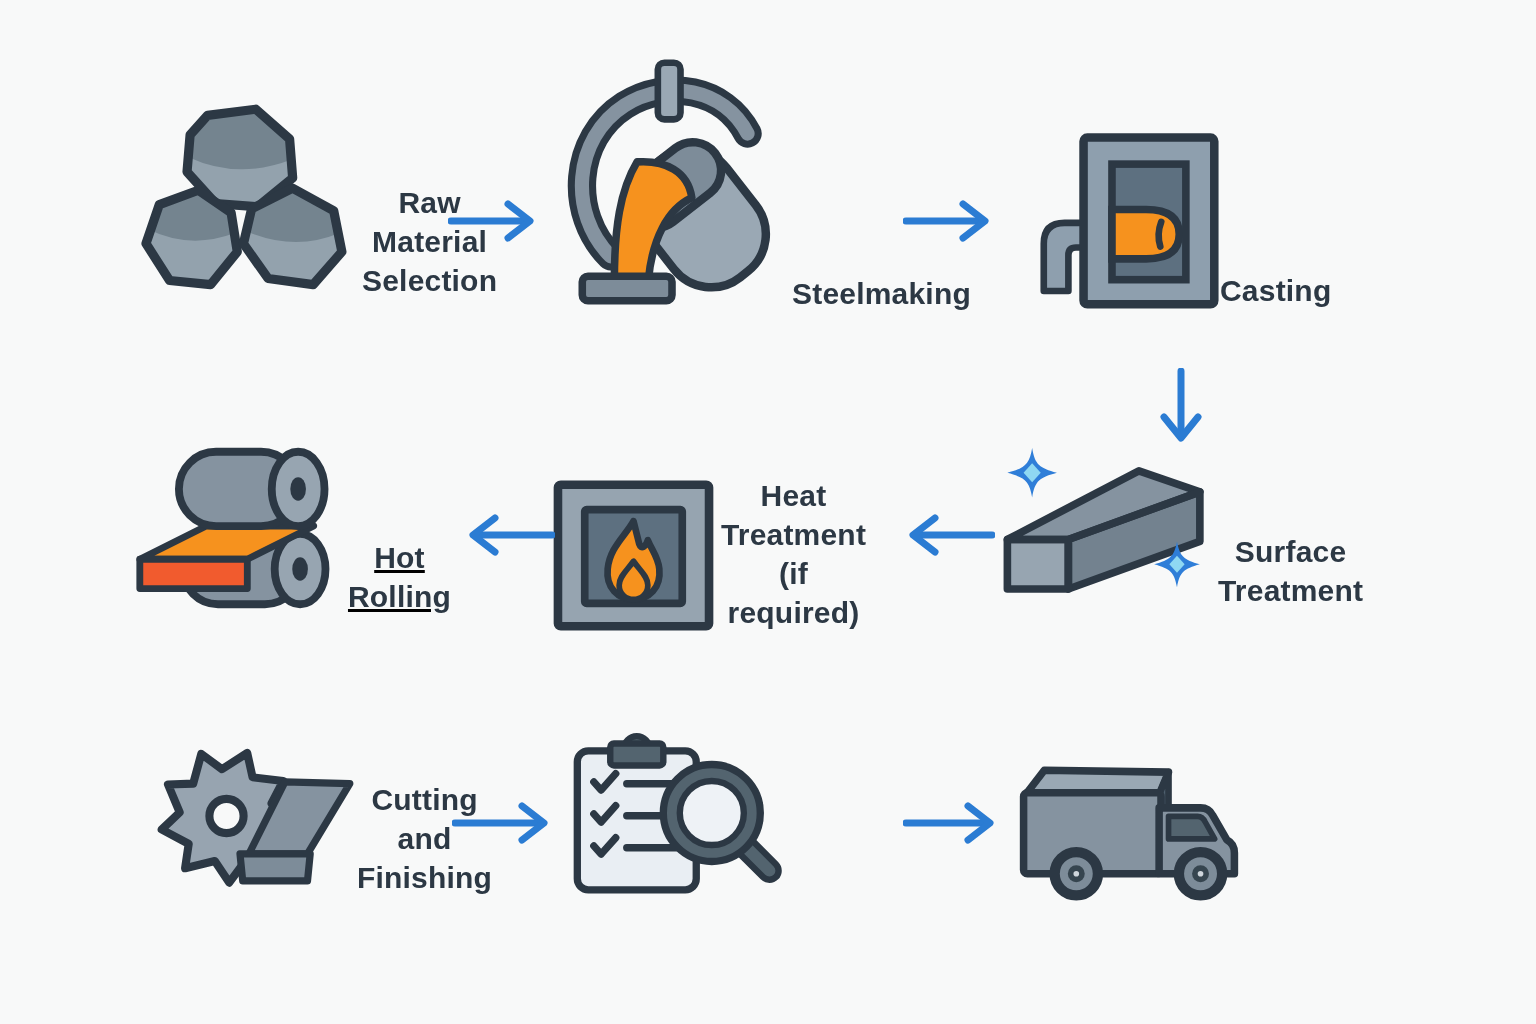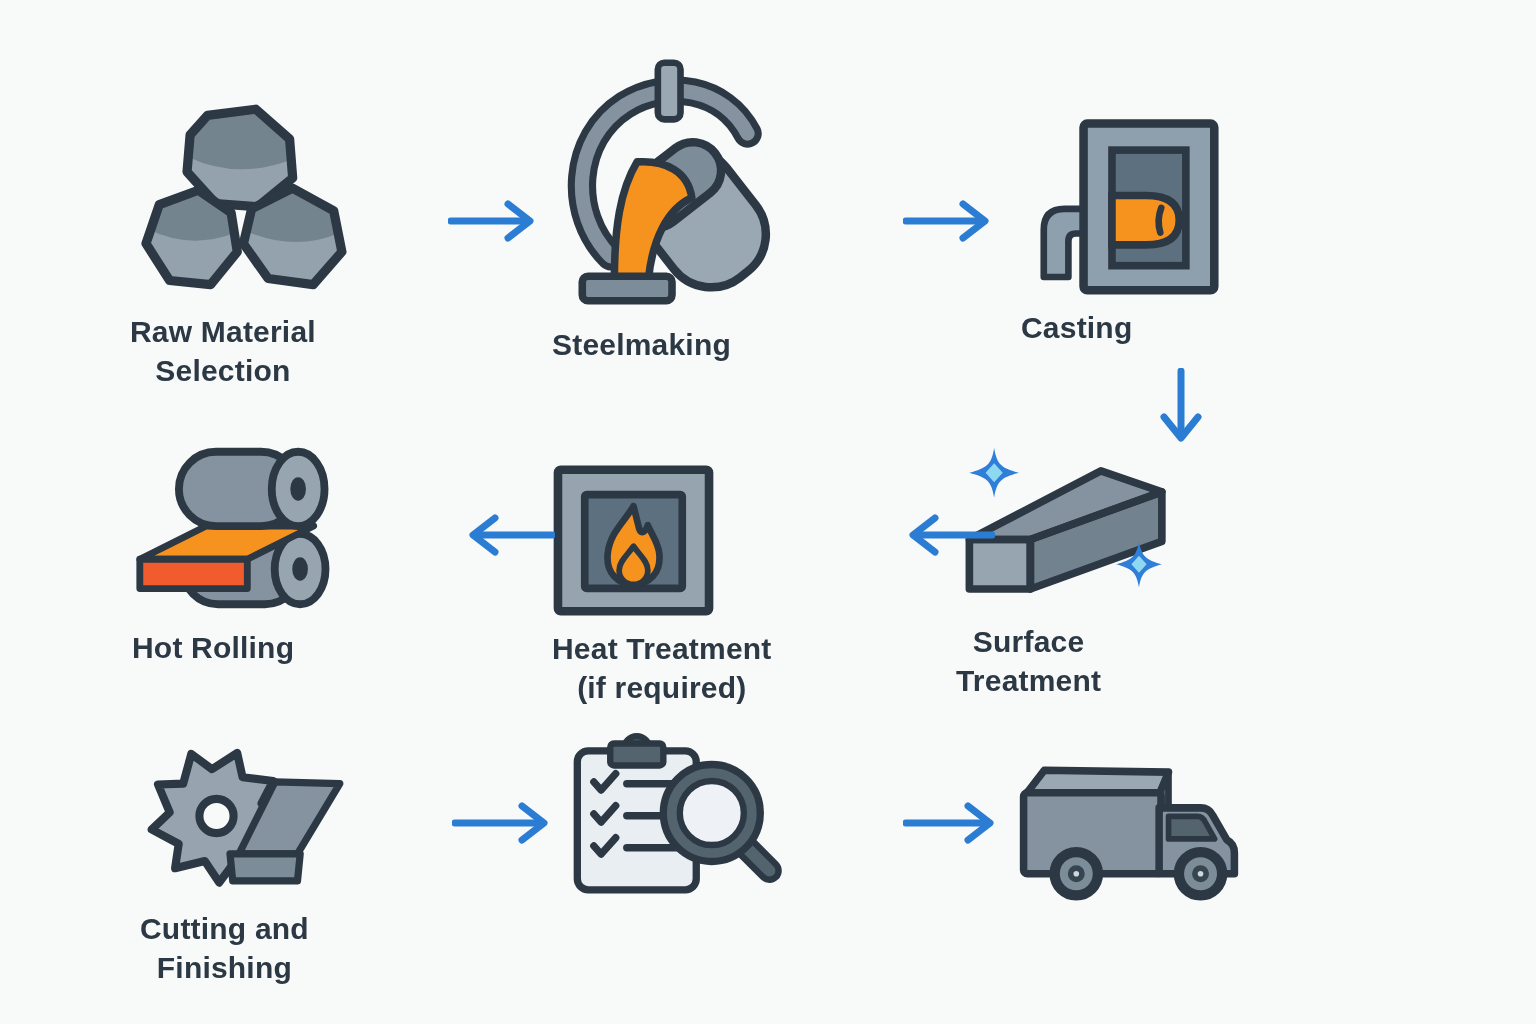--- a/index.html
+++ b/index.html
@@ -1,21 +1,21 @@
 <!DOCTYPE html>
 <html><head>
 <meta charset="utf-8">
 <style>
   html,body{margin:0;padding:0;}
   body{
     width:1536px;height:1024px;position:relative;overflow:hidden;
     background:#f8f9f9;
     font-family:"Liberation Sans", sans-serif;
   }
-  .step{position:absolute;width:320px;display:flex;flex-direction:column;align-items:flex-start;}
+  .step{position:absolute;width:320px;display:flex;flex-direction:row;align-items:flex-end;}
   .step .icon{display:flex;justify-content:center;}
   .step svg{display:block;}
   .step .label{
     margin-top:12px;font-weight:700;font-size:30px;line-height:39px;
     color:#2c3844;text-align:center;white-space:pre-line;letter-spacing:.2px;
   }
   .arrow{position:absolute;}
 </style>
 </head>
 <body>
@@ -58,37 +58,37 @@
       </g>
 
       <path d="M88,110 C118,108 142,120 146,148 C120,160 104,192 100,235 L64,235 C64,180 70,140 88,110 Z" fill="#f6921e" stroke="#2c3844" stroke-width="8" stroke-linejoin="round"></path>
 
       <rect x="30" y="231" width="95" height="26" rx="6" fill="#7d8c99" stroke="#2c3844" stroke-width="8"></rect>
     </svg>
   </div>
   <div class="label">Steelmaking</div>
 </div>
 
-<div class="step" style="left:1021px;top:116px;">
+<div class="step" style="left:1021px;top:130px;">
   <div class="icon">
     <svg width="199" height="180" viewBox="0 0 210 190">
 
       <path d="M68,98 H46 Q24,98 24,120 V170 H50 V132 Q50,124 58,124 H68 Z" fill="#8e9fae" stroke="#2c3844" stroke-width="7" stroke-linejoin="round"></path>
 
       <rect x="66" y="8" width="138" height="176" rx="4" fill="#8e9fae" stroke="#2c3844" stroke-width="9"></rect>
       <rect x="96" y="36" width="78" height="122" fill="#5d7080" stroke="#2c3844" stroke-width="8"></rect>
 
       <path d="M96,84 H132 Q167,84 167,110 Q167,136 132,136 H96 Z" fill="#f6921e" stroke="#2c3844" stroke-width="8"></path>
       <path d="M148,97 Q143,110 147,123" fill="none" stroke="#2c3844" stroke-width="7" stroke-linecap="round"></path>
     </svg>
   </div>
   <div class="label">Casting</div>
 </div>
 
-<div class="step" style="left:132px;top:440px;">
+<div class="step" style="left:132px;top:440px;text-decoration:underline;">
   <div class="icon">
     <svg width="215" height="176" viewBox="0 0 220 180">
 
       <rect x="52" y="96" width="120" height="72" rx="36" fill="#8593a0" stroke="#2c3844" stroke-width="8"></rect>
       <ellipse cx="172" cy="132" rx="26" ry="36" fill="#97a5b1" stroke="#2c3844" stroke-width="8"></ellipse>
       <ellipse cx="172" cy="132" rx="8" ry="12" fill="#2c3844"></ellipse>
 
       <path d="M8,122 L76,88 L186,88 L118,122 Z" fill="#f6921e" stroke="#2c3844" stroke-width="7" stroke-linejoin="round"></path>
       <path d="M8,122 L118,122 L118,152 L8,152 Z" fill="#f15b2e" stroke="#2c3844" stroke-width="7" stroke-linejoin="round"></path>
 
@@ -106,21 +106,21 @@
       <rect x="6" y="6" width="158" height="148" rx="3" fill="#96a4b0" stroke="#2c3844" stroke-width="9"></rect>
       <rect x="34" y="32" width="102" height="98" rx="2" fill="#5d7080" stroke="#2c3844" stroke-width="8"></rect>
       <path d="M85,44 C76,60 60,72 58,94 C56,114 69,126 85,126 C101,126 114,114 112,94 C111,82 104,74 100,64 C98,71 93,74 91,68 C89,60 87,52 85,44 Z" fill="#f6921e" stroke="#2c3844" stroke-width="7" stroke-linejoin="round"></path>
       <path d="M85,86 C78,96 70,102 70,111 C70,120 77,126 85,126 C93,126 100,120 100,111 C100,102 92,96 85,86 Z" fill="#f6921e" stroke="#2c3844" stroke-width="6" stroke-linejoin="round"></path>
     </svg>
   </div>
   <div class="label">Heat Treatment
 (if required)</div>
 </div>
 
-<div class="step" style="left:956px;top:448px;">
+<div class="step" style="left:994px;top:448px;">
   <div class="icon">
     <svg width="224" height="162" viewBox="0 0 235 170">
 
       <path d="M14,96 L152,24 L216,46 L78,96 Z" fill="#8593a0"></path>
       <path d="M78,96 L216,46 L216,98 L78,148 Z" fill="#73828f"></path>
       <path d="M14,96 L78,96 L78,148 L14,148 Z" fill="#97a5b1"></path>
       <g fill="none" stroke="#2c3844" stroke-width="8" stroke-linejoin="round">
         <path d="M14,96 L152,24 L216,46 L78,96 Z"></path>
         <path d="M78,96 L216,46 L216,98 L78,148 Z"></path>
         <path d="M14,96 L78,96 L78,148 L14,148 Z"></path>
@@ -129,21 +129,21 @@
       <path d="M40,0 C43,18 48,21 66,26 C48,31 43,34 40,52 C37,34 32,31 14,26 C32,21 37,18 40,0 Z" fill="#2f7ed8"></path>
       <path d="M40,16 L49,26 L40,36 L31,26 Z" fill="#8fd8f2"></path>
       <path d="M192,98 C195,114 199,117 216,122 C199,127 195,130 192,146 C189,130 185,127 168,122 C185,117 189,114 192,98 Z" fill="#2f7ed8"></path>
       <path d="M192,113 L200,122 L192,131 L184,122 Z" fill="#8fd8f2"></path>
     </svg>
   </div>
   <div class="label">Surface
 Treatment</div>
 </div>
 
-<div class="step" style="left:140px;top:735px;">
+<div class="step" style="left:150px;top:735px;">
   <div class="icon">
     <svg width="207" height="162" viewBox="0 0 230 180">
 
       <path d="M158,100 L133,111 L135,145 L108,137 L88,164 L72,140 L39,148 L43,121 L13,105 L33,86 L20,55 L48,54 L57,21 L80,38 L108,20 L114,47 L148,51 L135,76 Z" fill="#97a4b0" stroke="#2c3844" stroke-width="9" stroke-linejoin="round"></path>
       <circle cx="85" cy="90" r="19" fill="#f8f9f9" stroke="#2c3844" stroke-width="9"></circle>
 
       <path d="M110,132 L150,52 L222,54 L175,132 Z" fill="#8593a0" stroke="#2c3844" stroke-width="8" stroke-linejoin="round"></path>
       <path d="M100,132 L178,132 L175,162 L103,162 Z" fill="#7d8c99" stroke="#2c3844" stroke-width="8" stroke-linejoin="round"></path>
     </svg>
   </div>

